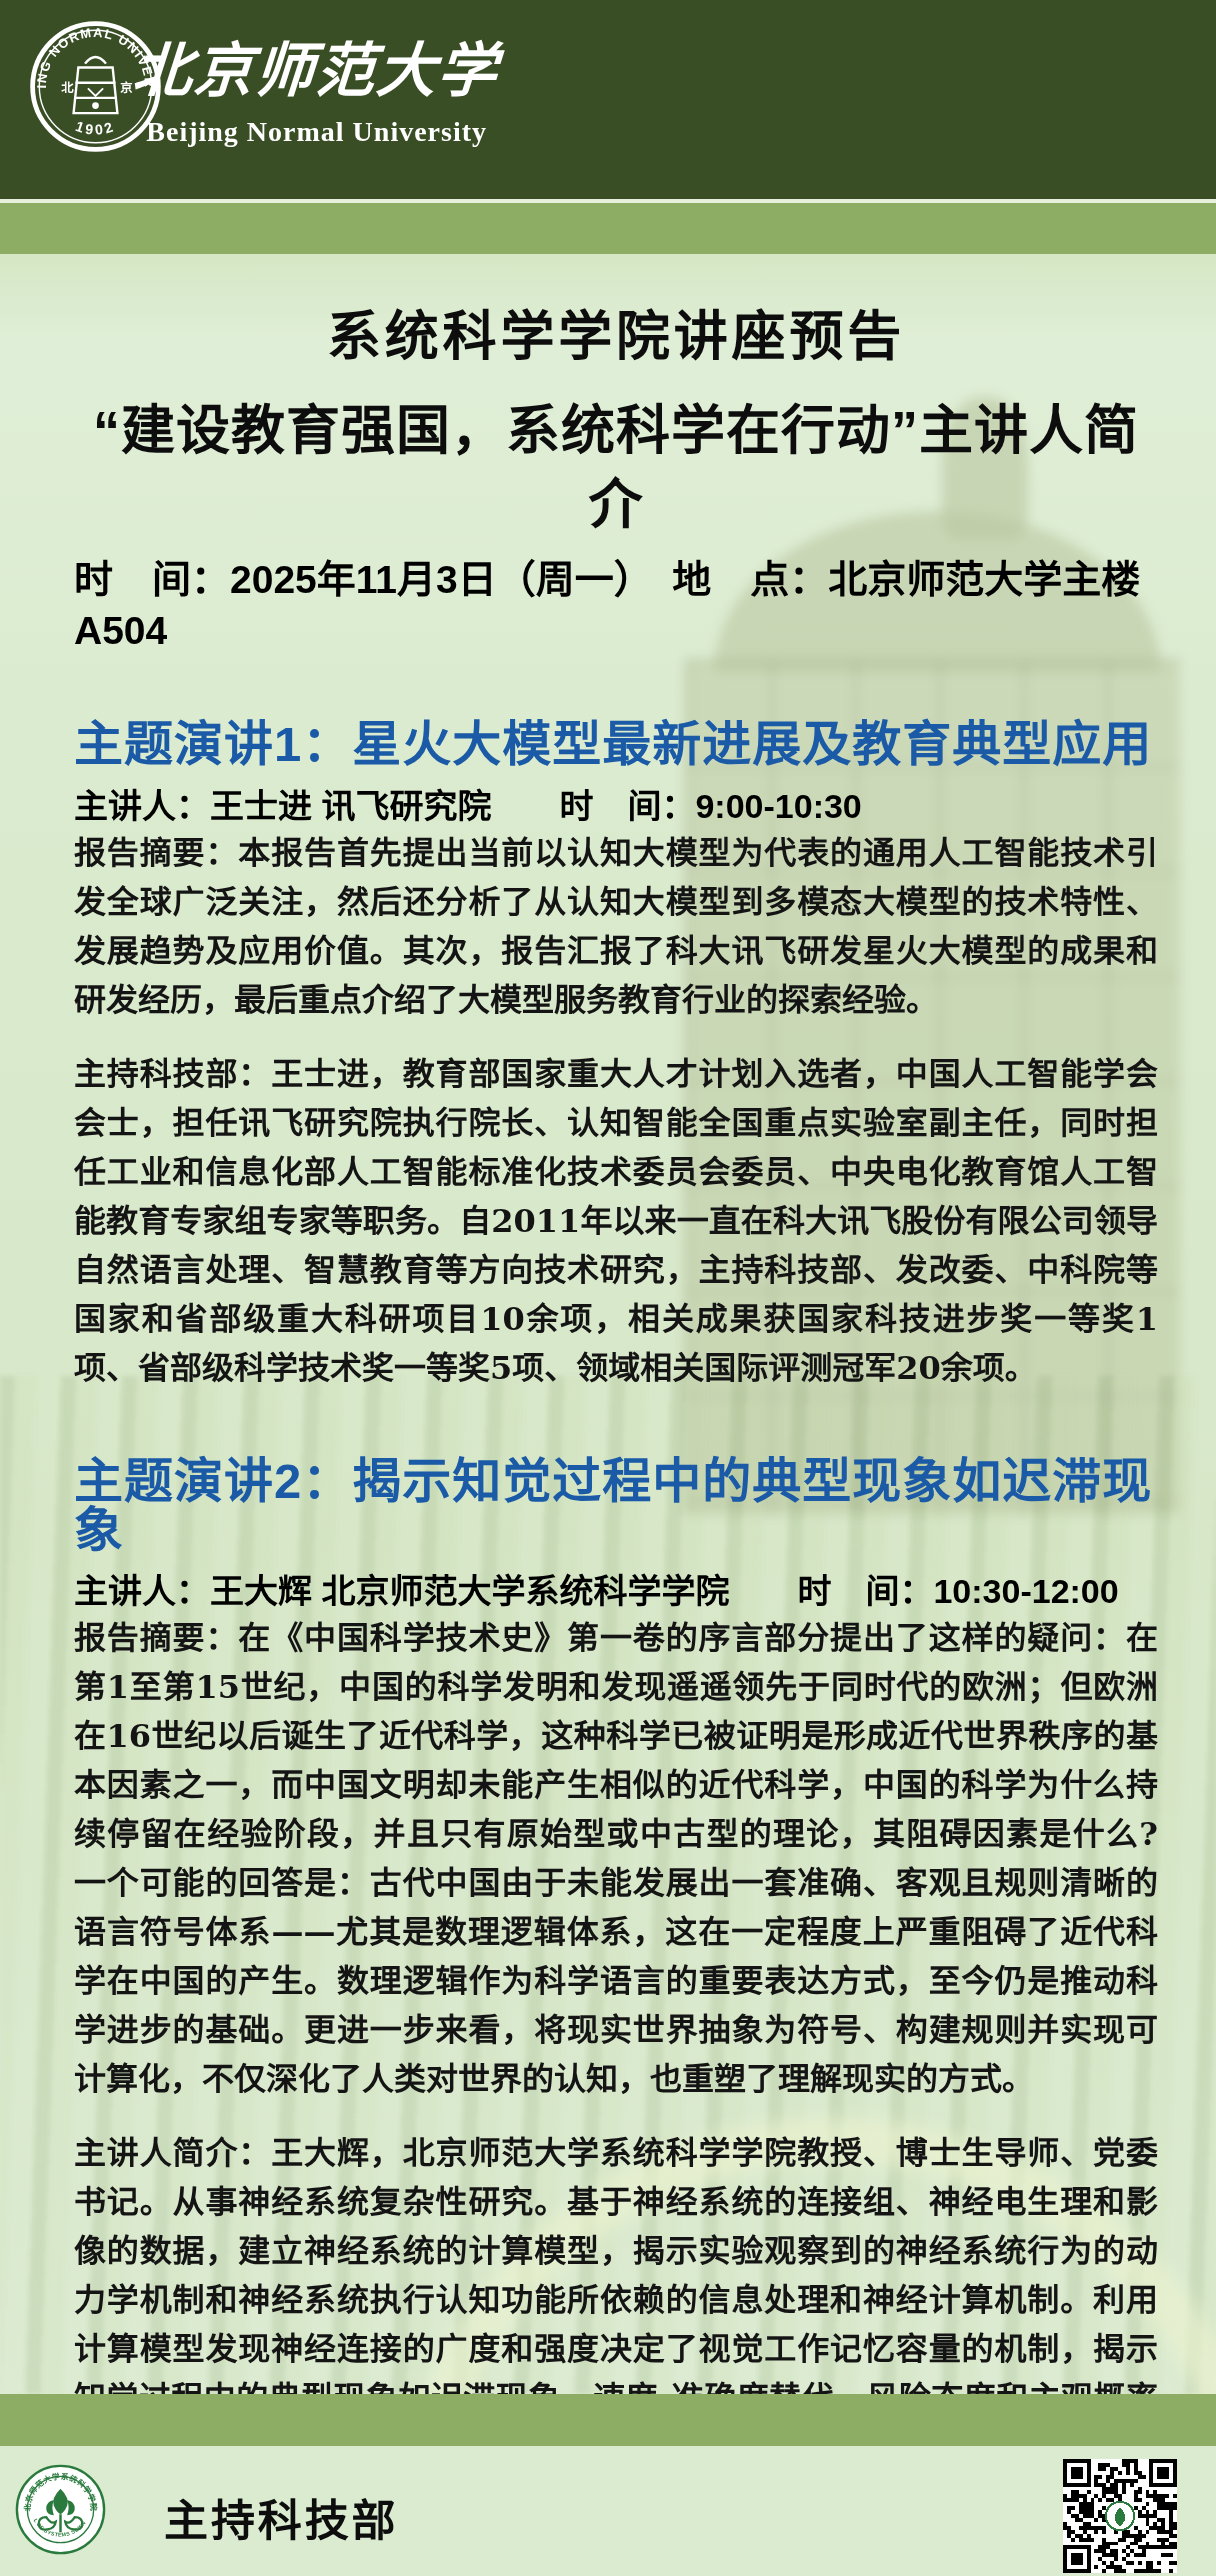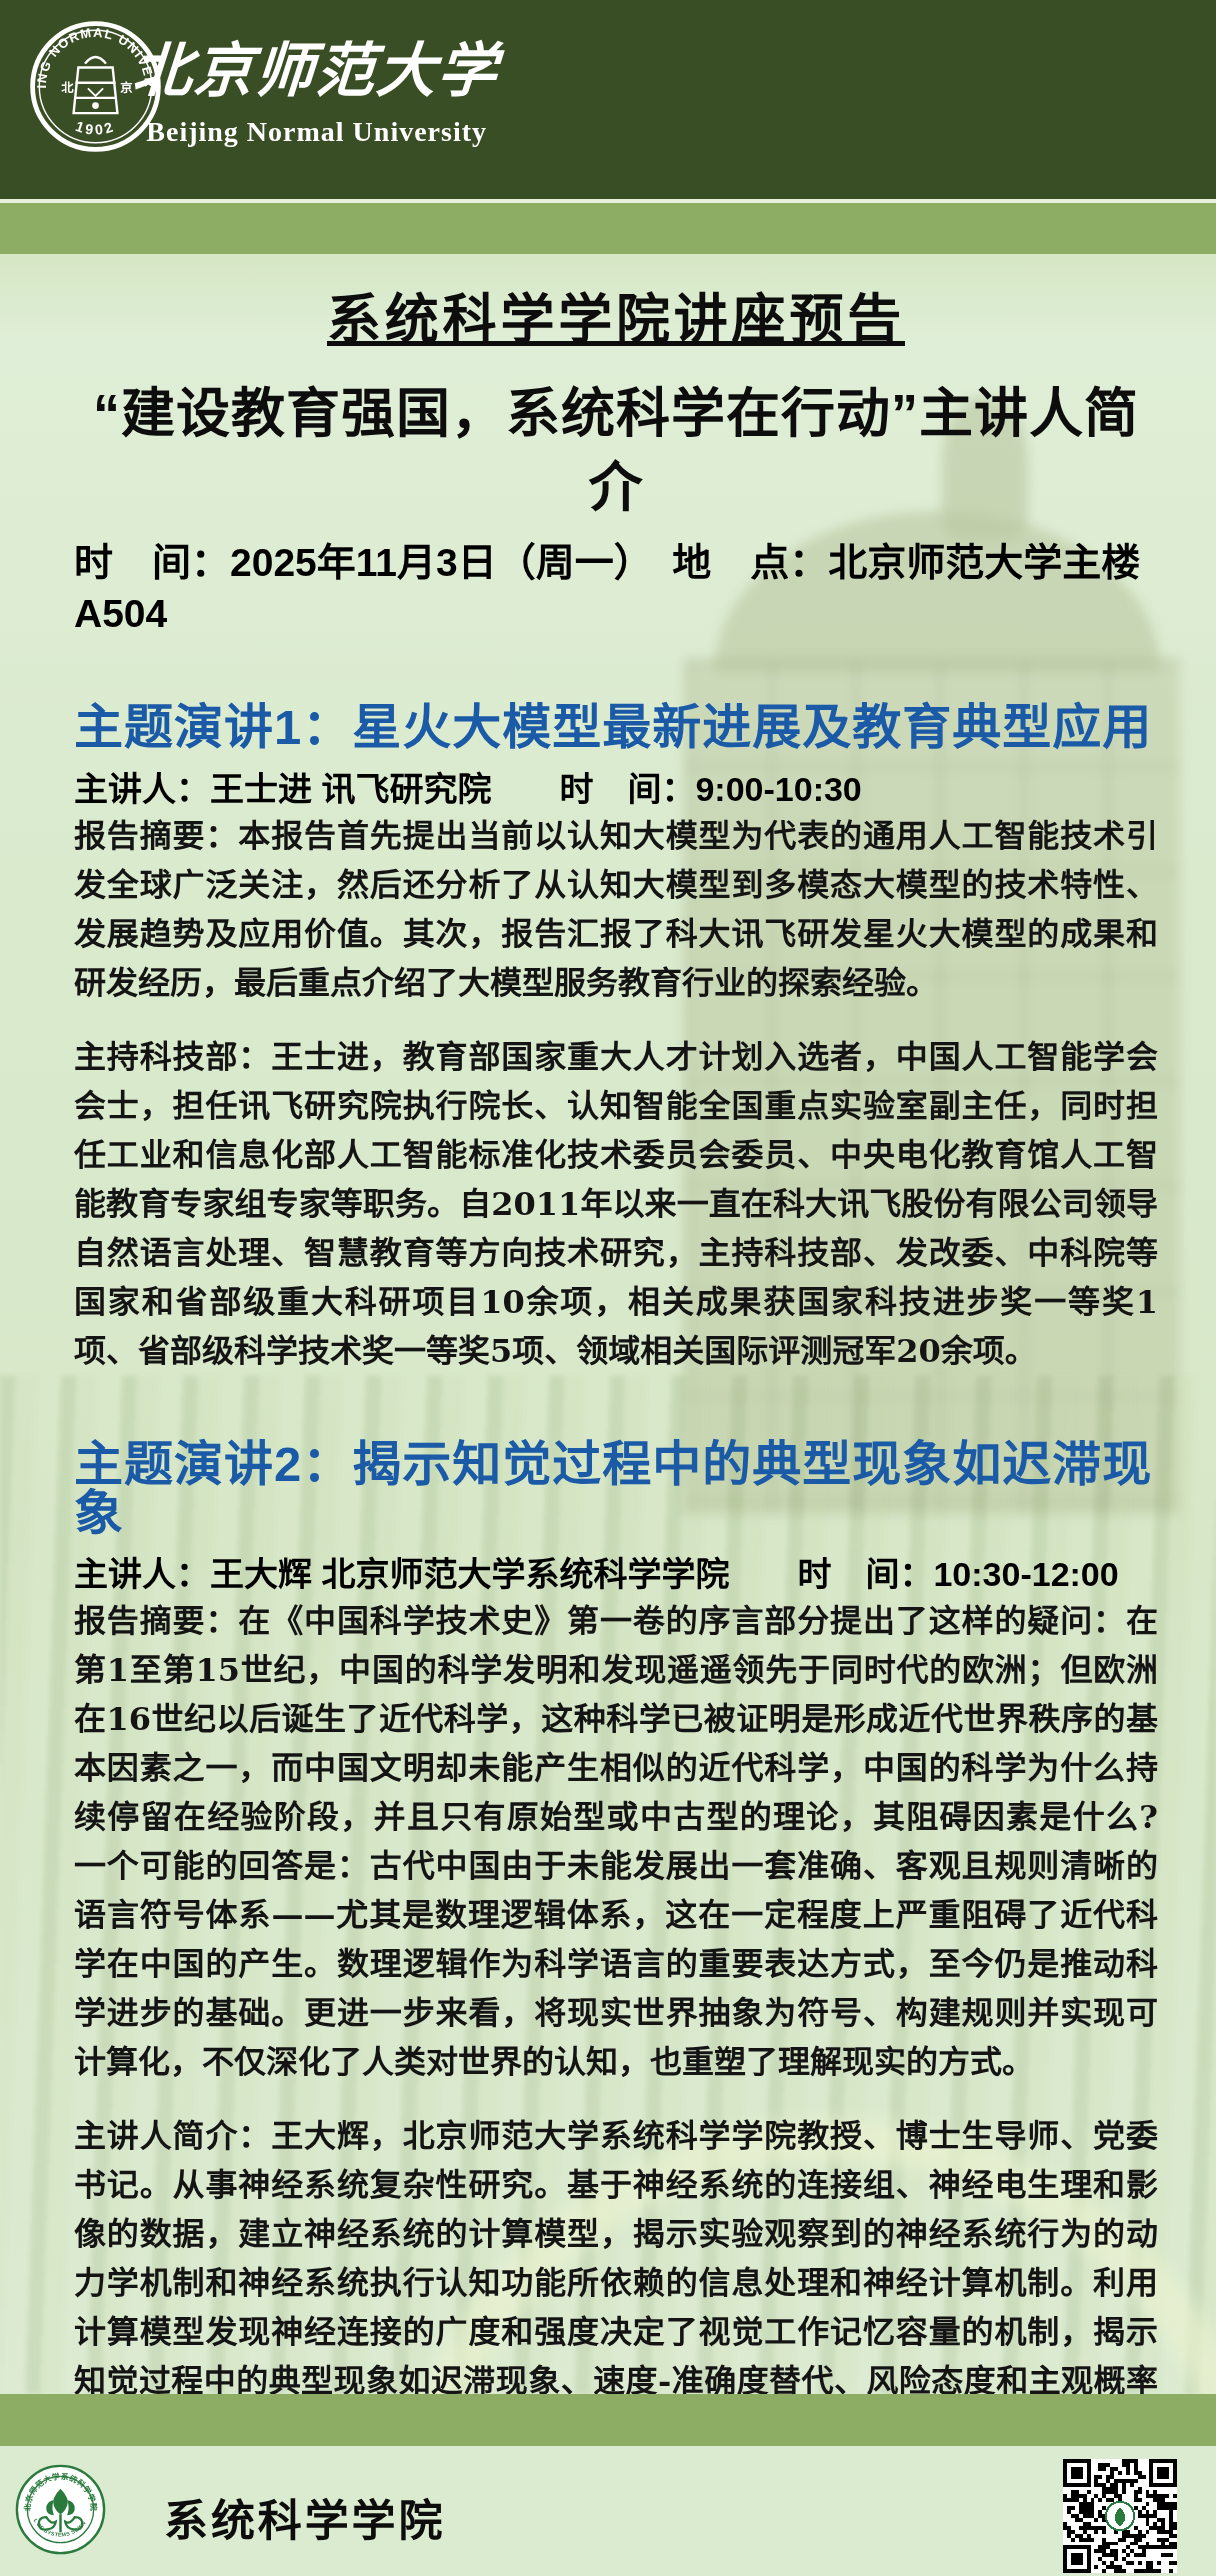--- a/index.html
+++ b/index.html
@@ -42,21 +42,21 @@
     left:0;top:1122px;width:100%;height:1018px;filter:blur(2.9px);
     background:repeating-linear-gradient(92deg,rgba(120,148,90,.16) 0 15px,rgba(198,216,168,.14) 15px 36px,rgba(120,148,90,0) 36px 61px);
   }
   .wm-arch{
     left:390px;top:1864px;width:799px;height:799px;border-radius:50%;
     border:44px solid rgba(236,243,209,.6);filter:blur(8.6px);
   }
   .inner{position:relative;padding:0 59px 0 74px;}
   .main-title{
     text-align:center;font-size:54px;font-weight:900;line-height:68px;
-    letter-spacing:3.8px;padding-top:31px;color:#0d0d0d;text-decoration:underline;
+    letter-spacing:3.8px;padding-top:48px;color:#0d0d0d;
   }
   .sub-title{
     text-align:center;font-size:54px;font-weight:900;line-height:74px;
     letter-spacing:1px;margin-top:23px;color:#0d0d0d;
   }
   .meta-line{
     font-size:39px;font-weight:700;line-height:51px;margin-top:13.3px;color:#000;
   }
   .talk-heading{
     font-size:49px;font-weight:800;line-height:49px;color:#1a5aa6;margin-top:64px;letter-spacing:1px;
@@ -161,21 +161,21 @@
       </text>
       <g>
         <path d="M 48,26 q -10,10 -7,18 q 3,7 7,9 q 4,-2 7,-9 q 3,-8 -7,-18 Z" fill="#2a7a3e"></path>
         <path d="M 41,38 q -9,2 -8,10 q 1,6 8,6 q -3,-8 0,-16 Z" fill="#2a7a3e"></path>
         <path d="M 55,38 q 9,2 8,10 q -1,6 -8,6 q 3,-8 0,-16 Z" fill="#2a7a3e"></path>
         <path d="M 33,56 q -8,0 -8,7 q 0,7 9,6 q 8,-1 9,-8 q -5,3 -10,-5 Z" fill="none" stroke="#2a7a3e" stroke-width="2.4"></path>
         <path d="M 63,56 q 8,0 8,7 q 0,7 -9,6 q -8,-1 -9,-8 q 5,3 10,-5 Z" fill="none" stroke="#2a7a3e" stroke-width="2.4"></path>
         <line x1="48" y1="53" x2="48" y2="72" stroke="#2a7a3e" stroke-width="2.6"></line>
       </g>
     </svg>
-    <div class="footer-name">系统科学学院</div>
+    <div class="footer-name">主持科技部</div>
     <svg class="qr" id="qr-svg" viewBox="0 0 29 29" shape-rendering="crispEdges">
         <rect x="0" y="0" width="29" height="29" fill="#ffffff"></rect>
         <rect x="15" y="0" width="1" height="1" fill="#000"></rect>
         <rect x="16" y="0" width="1" height="1" fill="#000"></rect>
         <rect x="17" y="0" width="1" height="1" fill="#000"></rect>
         <rect x="18" y="0" width="1" height="1" fill="#000"></rect>
         <rect x="9" y="1" width="1" height="1" fill="#000"></rect>
         <rect x="10" y="1" width="1" height="1" fill="#000"></rect>
         <rect x="11" y="1" width="1" height="1" fill="#000"></rect>
         <rect x="15" y="1" width="1" height="1" fill="#000"></rect>

